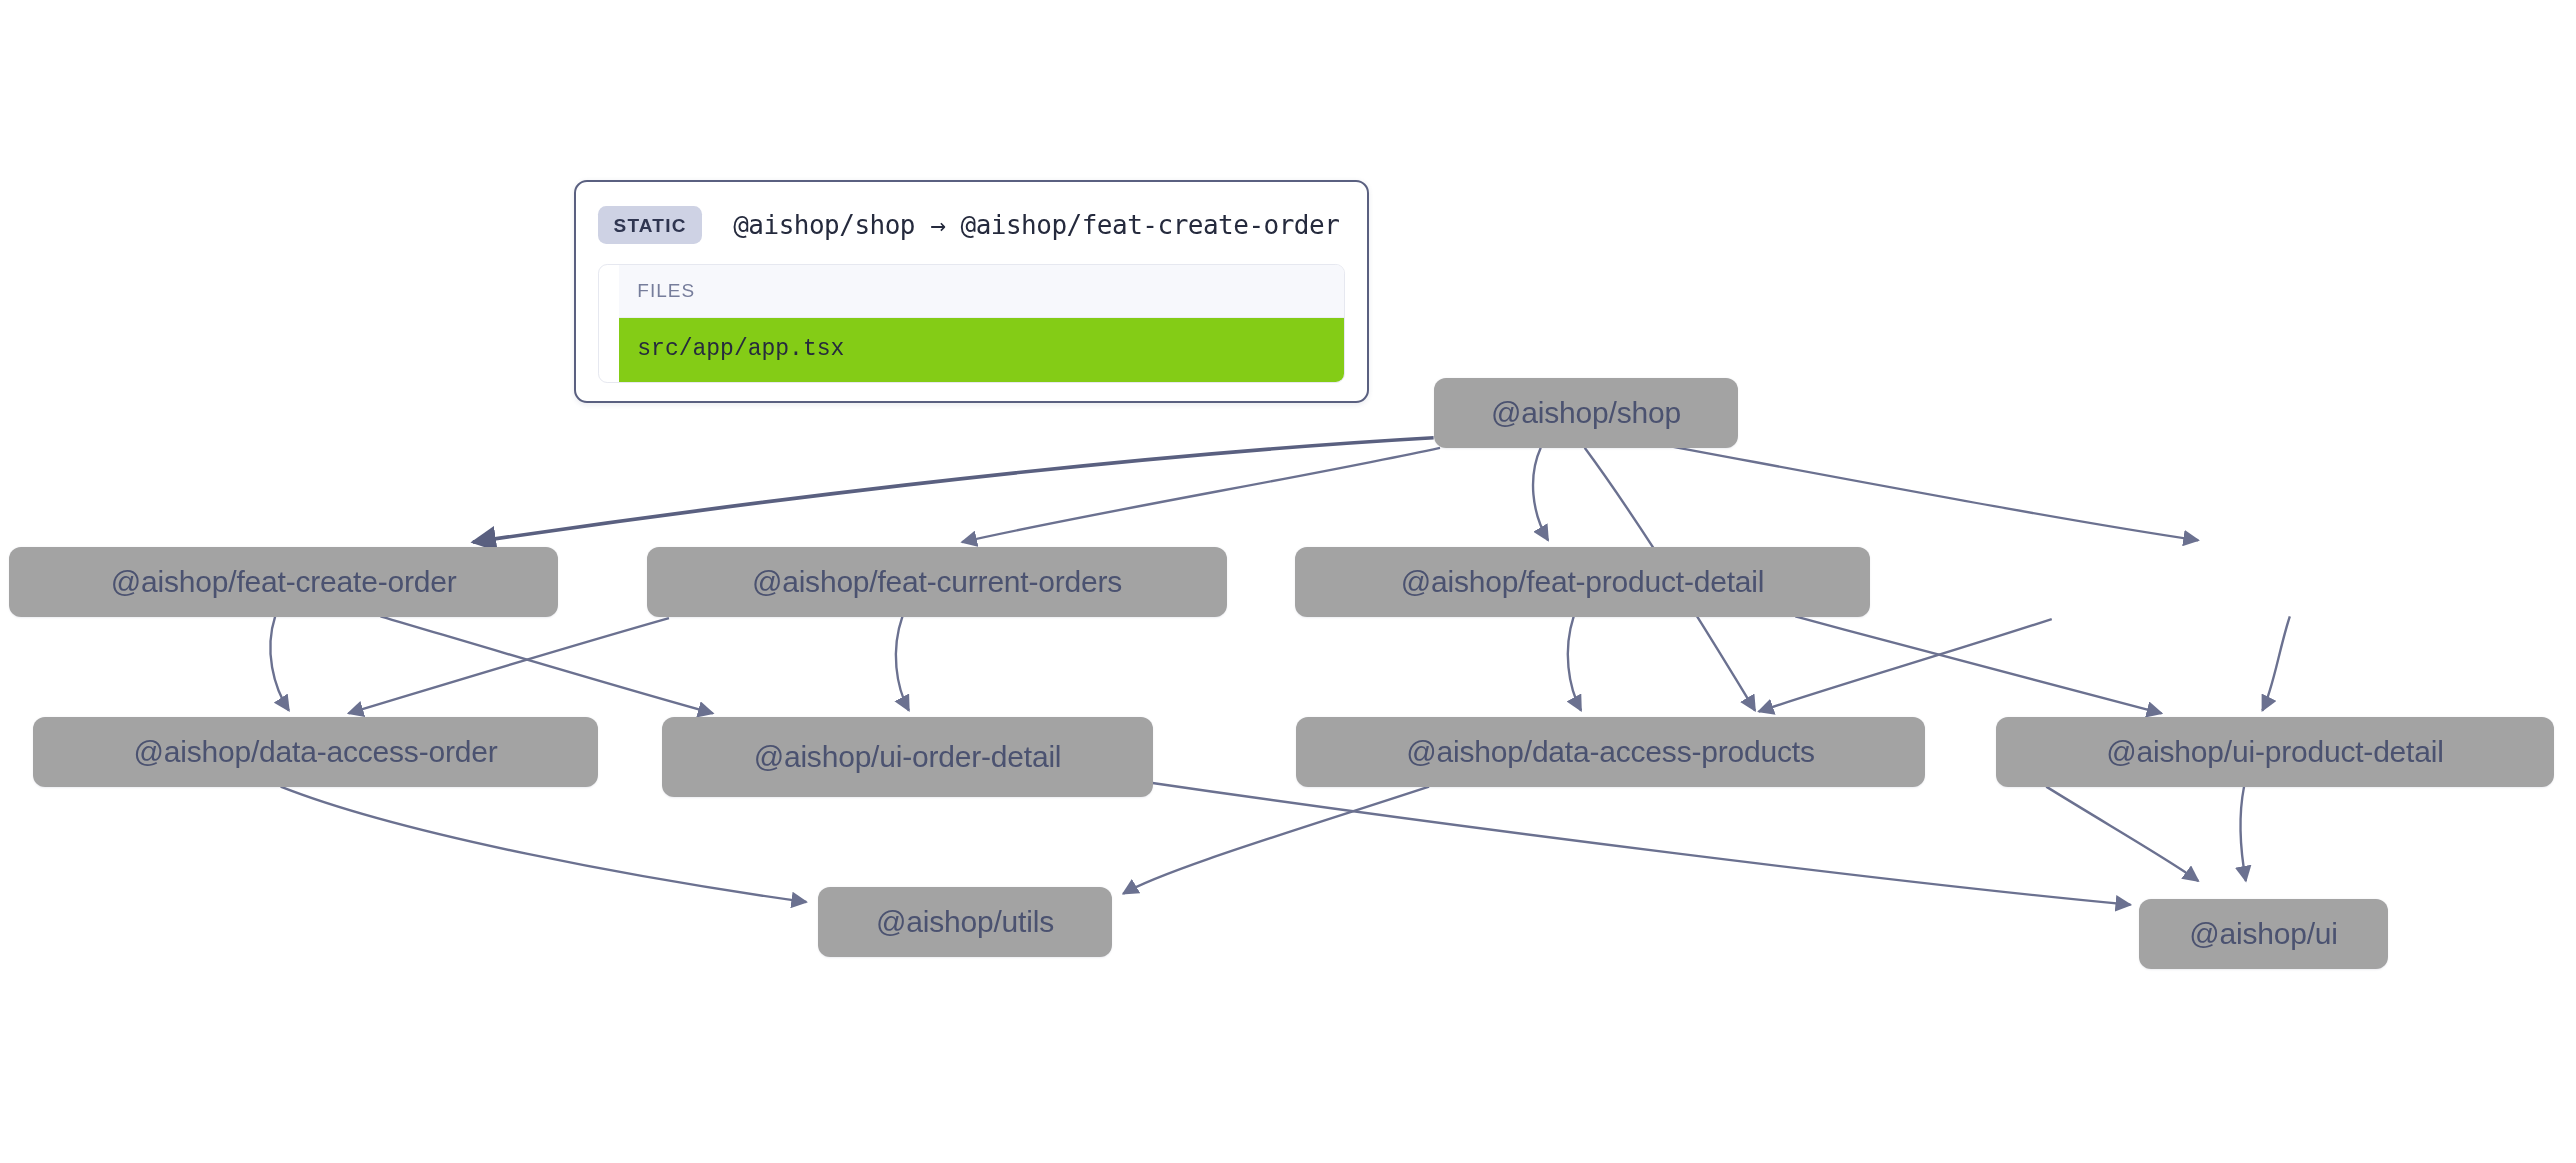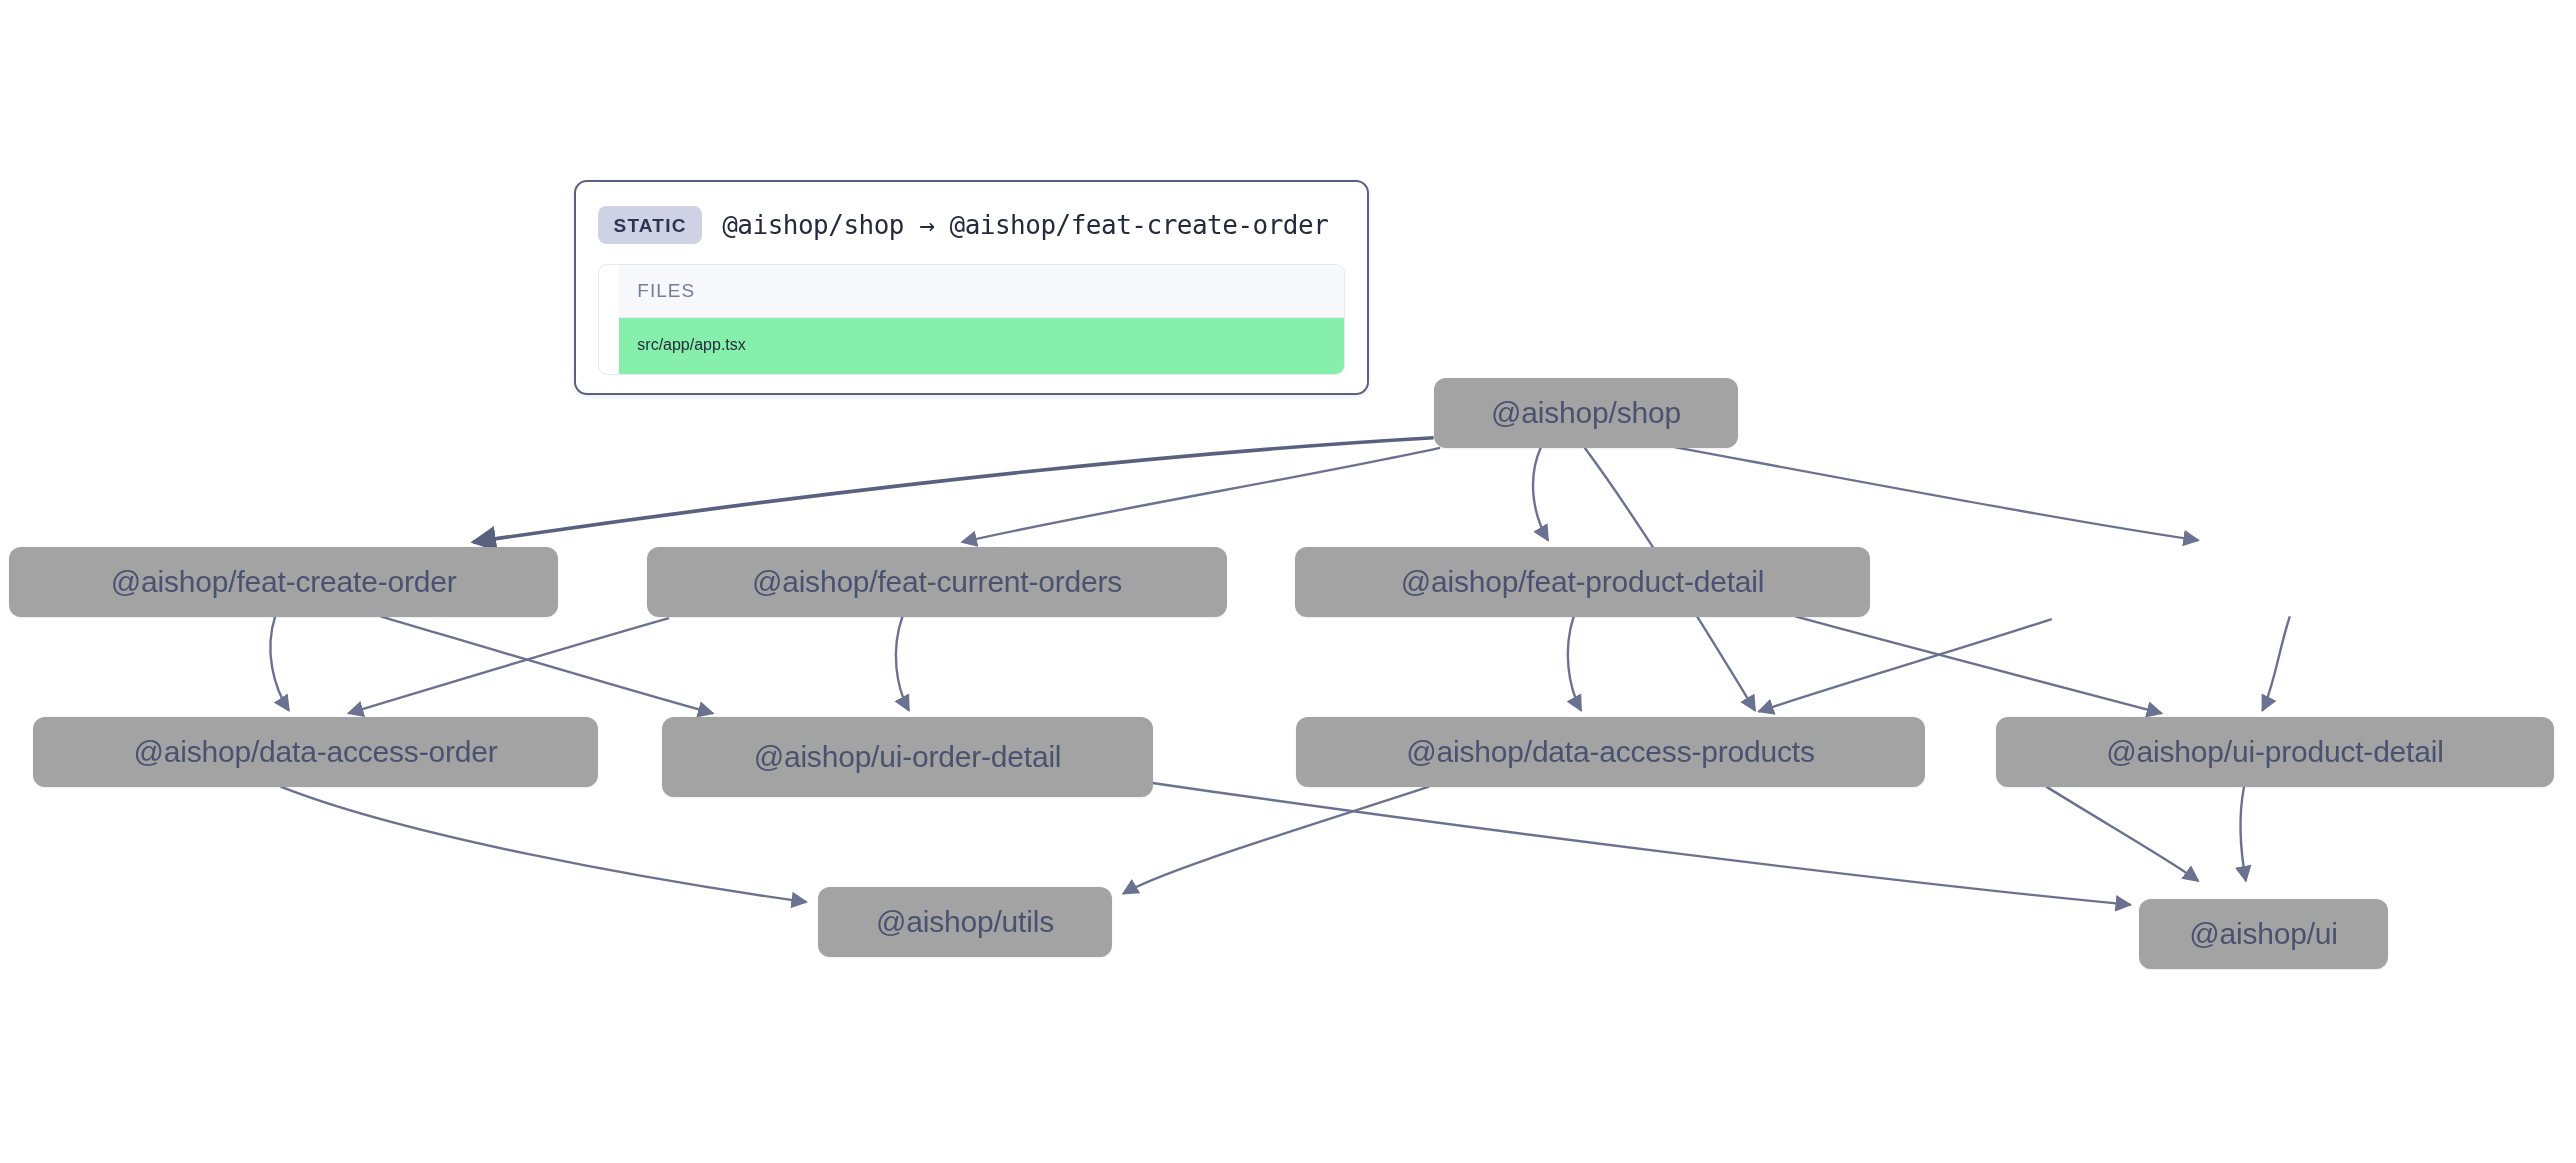--- a/index.html
+++ b/index.html
@@ -63,21 +63,21 @@
     background: #ffffff;
     border: 2.3px solid #5a6080;
     border-radius: 13px;
     padding: 20px 22px 18.3px 22px;
     z-index: 40;
     box-shadow: 0 1.8px 5.5px rgba(60,70,110,0.10);
   }
   #detail-card .card-head {
     display: flex;
     align-items: center;
-    gap: 20px;
+    gap: 31px;
     padding: 3.7px 0 0 0;
   }
   .static-badge {
     background: #ced2e4;
     color: #2f3550;
     font-family: "Liberation Sans", sans-serif;
     font-size: 19px;
     font-weight: 700;
     letter-spacing: 1.2px;
     border-radius: 8.2px;
@@ -105,24 +105,24 @@
     border-bottom: 0.9px solid #eceef5;
     color: #767d9b;
     font-family: "Liberation Sans", sans-serif;
     font-size: 19px;
     font-weight: 400;
     letter-spacing: 1px;
     padding: 15.6px 18.3px 14.7px 18.3px;
   }
   .files-row {
     color: #262b3d;
-    font-family: Liberation Sans, sans-serif;
-    font-size: 16px;
+    font-family: Liberation Mono, monospace;
+    font-size: 23px;
     padding: 17.4px 18.3px 20px 18.3px;
-    background: #86efac;
+    background: #84cc16;
     cursor: pointer;
   }
 </style>
 </head>
 <body>
 
 <div id="graph-canvas">
 
   <svg id="edge-layer" viewBox="0 0 2812 1270" xmlns="http://www.w3.org/2000/svg">
     <defs>

